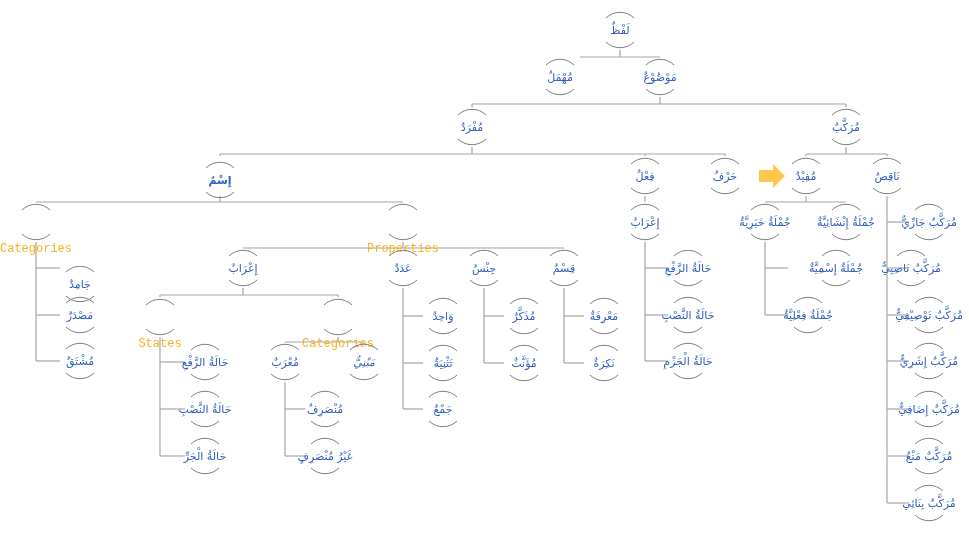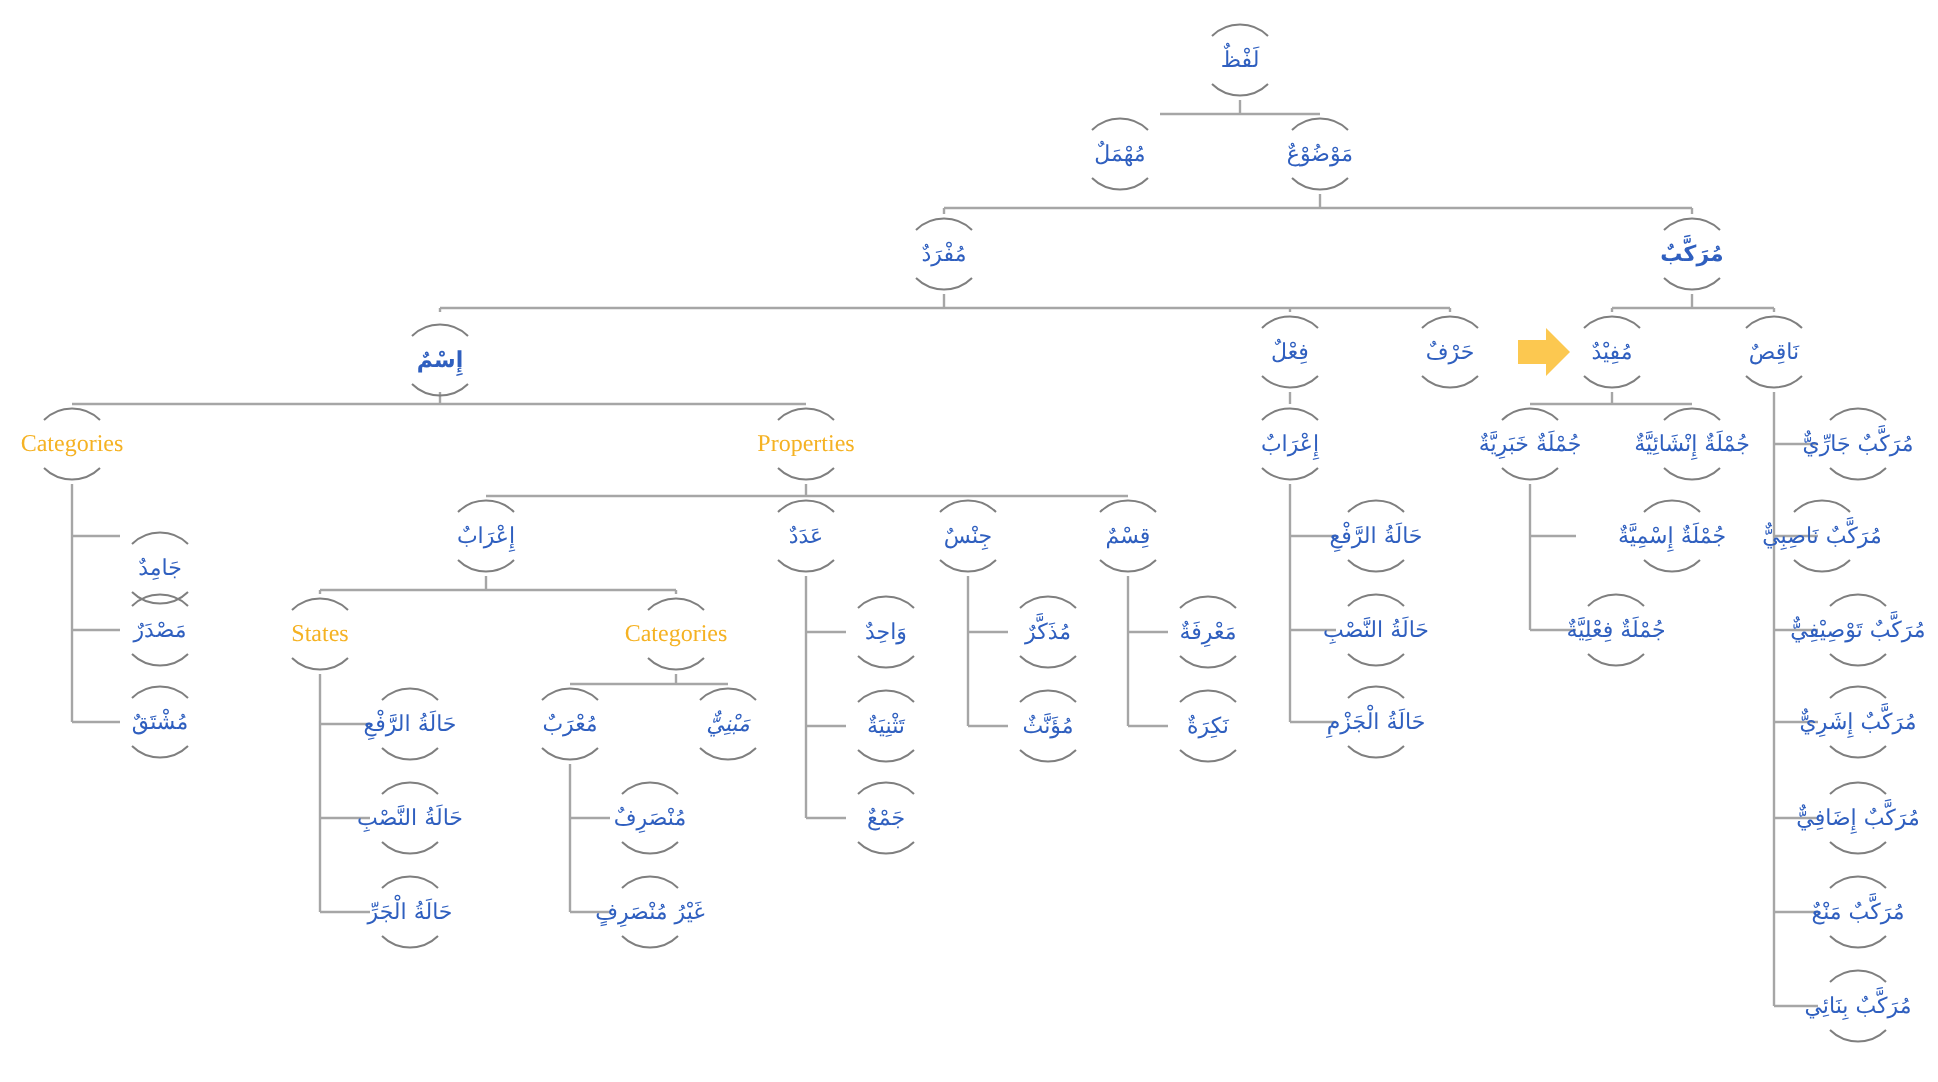--- a/index.html
+++ b/index.html
@@ -4,22 +4,22 @@
 <style>
   html, body { margin: 0; padding: 0; background: #ffffff; }
   body { width: 969px; height: 541px; position: relative; overflow: hidden;
          font-family: "DejaVu Sans", sans-serif; }
   #lines { position: absolute; left: 0; top: 0; width: 969px; height: 541px; }
   .node { position: absolute; width: 40px; height: 40px; transform: translate(-50%, -50%); }
   .node .arc { position: absolute; left: 0; top: 0; width: 40px; height: 40px; }
   .node .label { position: absolute; left: 50%; top: 50%; transform: translate(-50%, -50%);
                  white-space: nowrap; font-size: 11px; color: #2f5fbf; direction: rtl;
                  background: transparent; }
-  .node.en .label { color: #f5b223; font-family: Liberation Serif, serif;
-                    font-size: 12px; direction: ltr; }
+  .node.en .label { color: #f5b223; font-family: Liberation Mono, monospace;
+                    font-size: 12px; direction: ltr; margin-top: 27px; }
   .arrow { position: absolute; }
 </style>
 </head>
 <body>
 
 <svg id="lines">
     <line x1="620" y1="50" x2="620" y2="57" stroke="#a6a6a6" stroke-width="1.2"></line>
     <line x1="580" y1="57" x2="660" y2="57" stroke="#a6a6a6" stroke-width="1.2"></line>
     <line x1="660" y1="57" x2="660" y2="57" stroke="#a6a6a6" stroke-width="1.2"></line>
     <line x1="580" y1="57" x2="580" y2="57" stroke="#a6a6a6" stroke-width="1.2"></line>
@@ -120,21 +120,21 @@
       </svg>
       <span class="label">مُهْمَلٌ</span>
     </div>
     <div class="node" style="left: 472px; top: 127px;">
       <svg class="arc" width="40" height="40" viewBox="0 0 40 40">
         <path d="M6,8 A20,20 0 0 1 34,8" fill="none" stroke="#7f7f7f" stroke-width="1"></path>
         <path d="M6,32 A20,20 0 0 0 34,32" fill="none" stroke="#7f7f7f" stroke-width="1"></path>
       </svg>
       <span class="label">مُفْرَدٌ</span>
     </div>
-    <div class="node" style="left: 846px; top: 127px; font-weight: bold;">
+    <div class="node" style="left: 846px; top: 127px;">
       <svg class="arc" width="40" height="40" viewBox="0 0 40 40">
         <path d="M6,8 A20,20 0 0 1 34,8" fill="none" stroke="#7f7f7f" stroke-width="1"></path>
         <path d="M6,32 A20,20 0 0 0 34,32" fill="none" stroke="#7f7f7f" stroke-width="1"></path>
       </svg>
       <span class="label">مُرَكَّبٌ</span>
     </div>
     <div class="node" style="left: 220px; top: 180px; font-weight: bold;">
       <svg class="arc" width="40" height="40" viewBox="0 0 40 40">
         <path d="M6,8 A20,20 0 0 1 34,8" fill="none" stroke="#7f7f7f" stroke-width="1"></path>
         <path d="M6,32 A20,20 0 0 0 34,32" fill="none" stroke="#7f7f7f" stroke-width="1"></path>

